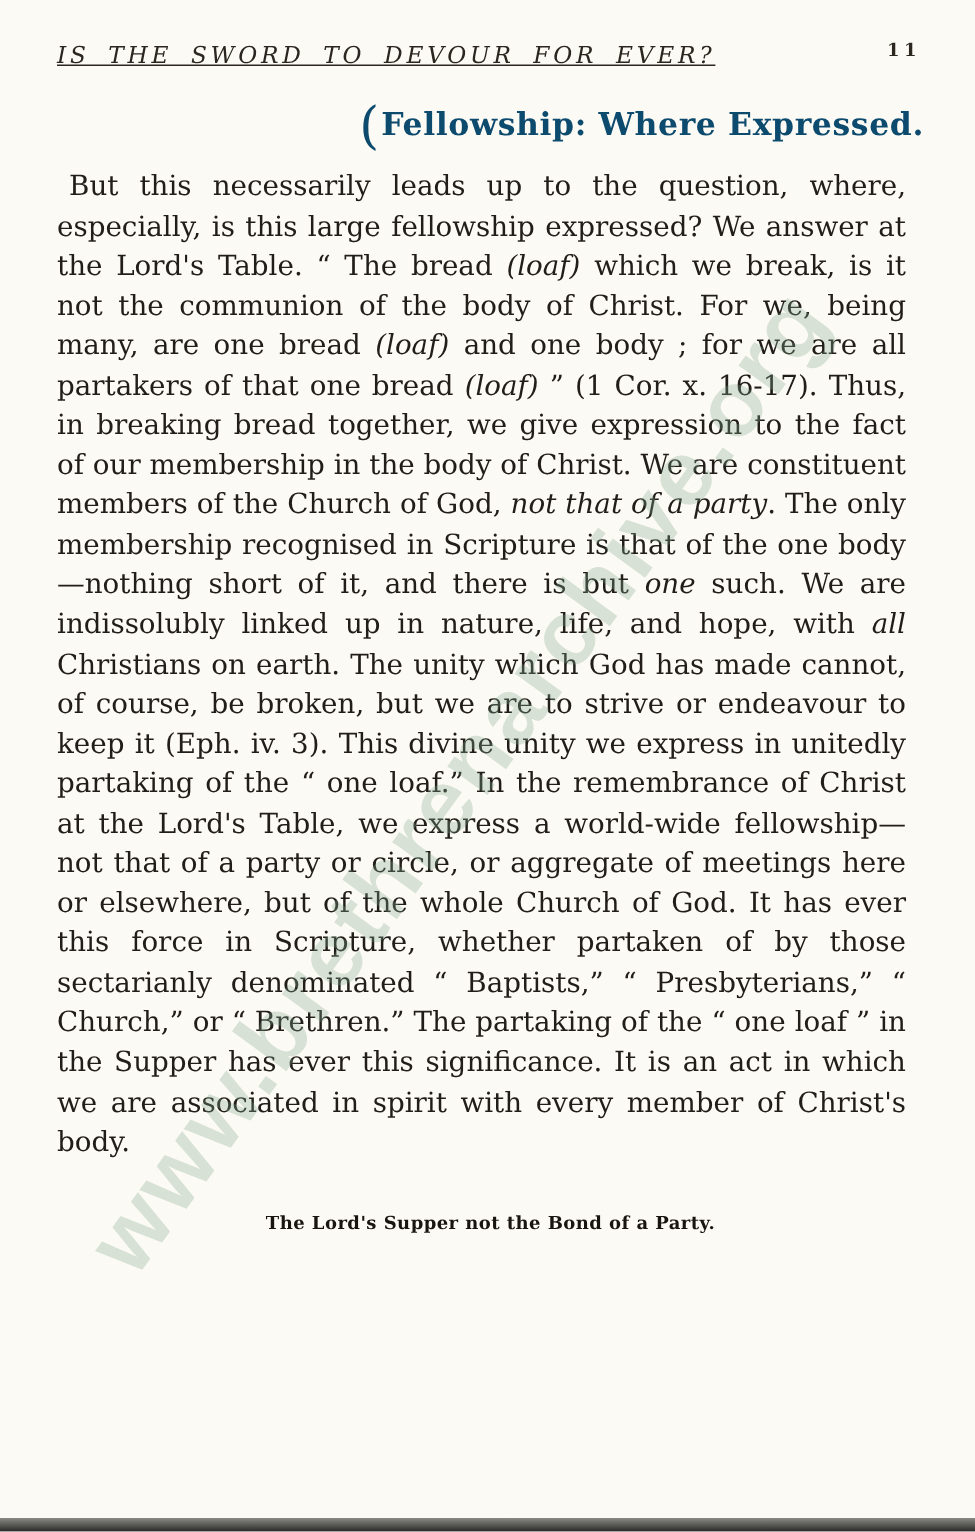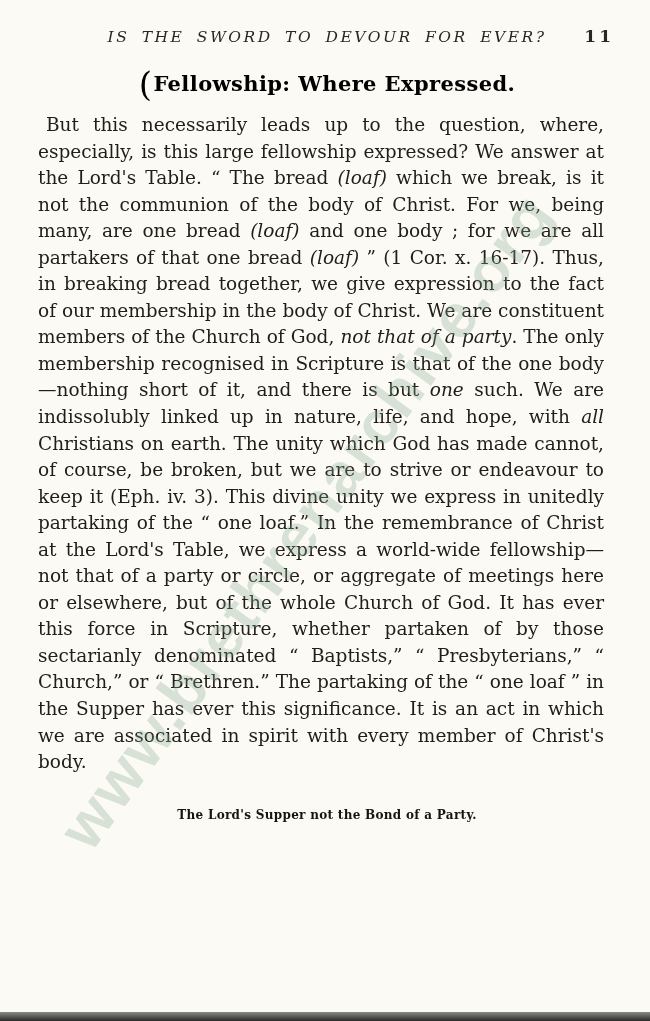--- a/index.html
+++ b/index.html
@@ -13,45 +13,45 @@
     height: 1021px;
     box-sizing: border-box;
     background: #fcfaf4;
     padding: 24px 34px 0 38px;
     overflow: hidden;
     font-family: "DejaVu Serif", serif;
     color: #211d18;
   }
   .running-head {
     position: relative;
-    text-align: center;
     font-style: italic;
     font-size: 15.5px;
     letter-spacing: 2.5px;
     word-spacing: 5px;
     color: #2a251f;
     color: #2b2620;
     padding-top: 4px;
+    text-decoration: underline;
   }
   .pagenum {
     position: absolute;
     right: 2px;
     top: 2px;
     font-style: normal;
     font-weight: bold;
-    font-size: 17px;
+    font-size: 12px;
     letter-spacing: 3px;
   }
   .section-heading {
-    text-align: center;
+    text-align: right;
     font-size: 21px;
     font-weight: bold;
     margin: 18px 0 8px 0;
     letter-spacing: 0.4px;
-    color: #000000;
+    color: #0c4a6e;
   }
   .brace {
     font-size: 34px;
     font-weight: normal;
     vertical-align: -5px;
     margin-right: 1px;
   }
   .body-para {
     font-size: 18.5px;
     line-height: 1.435;

